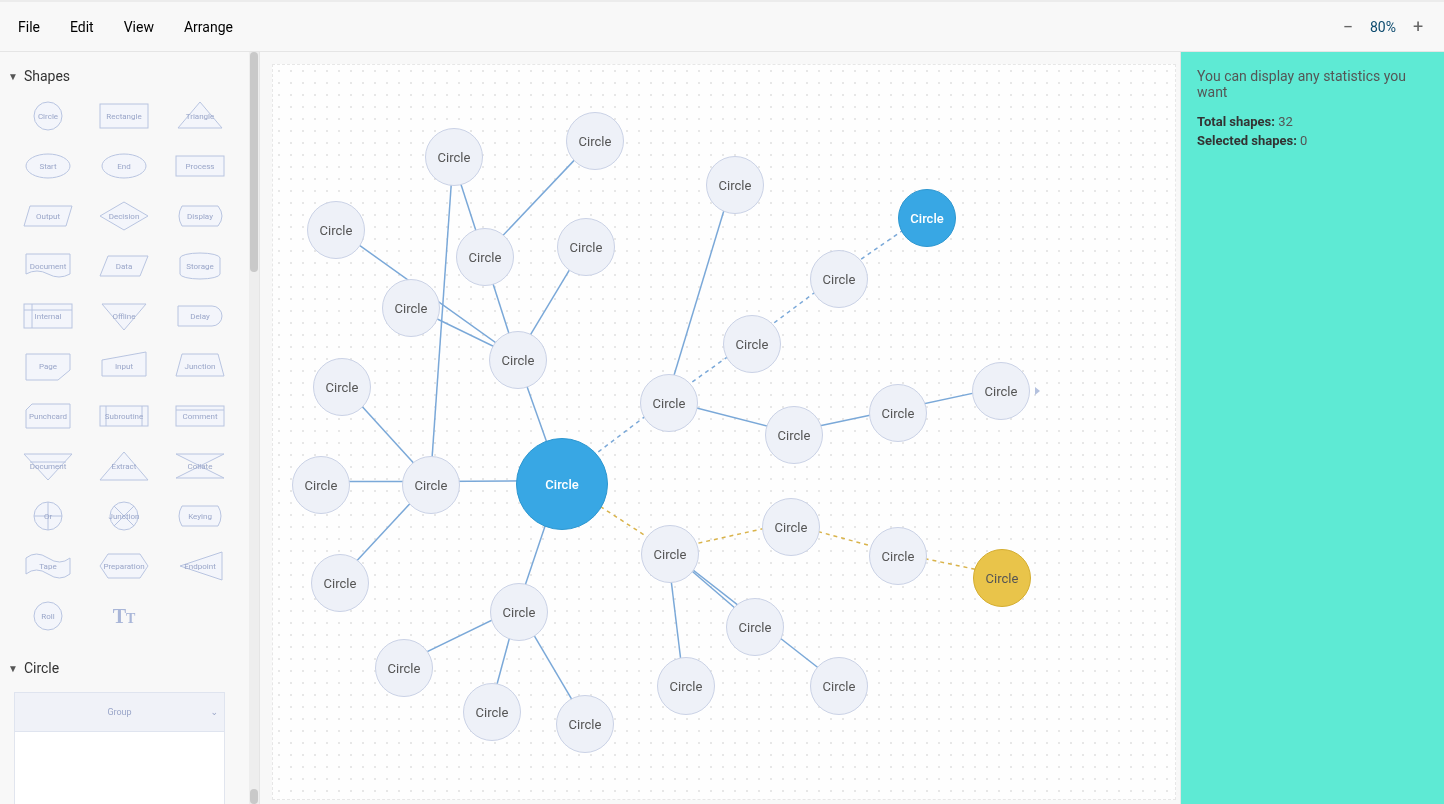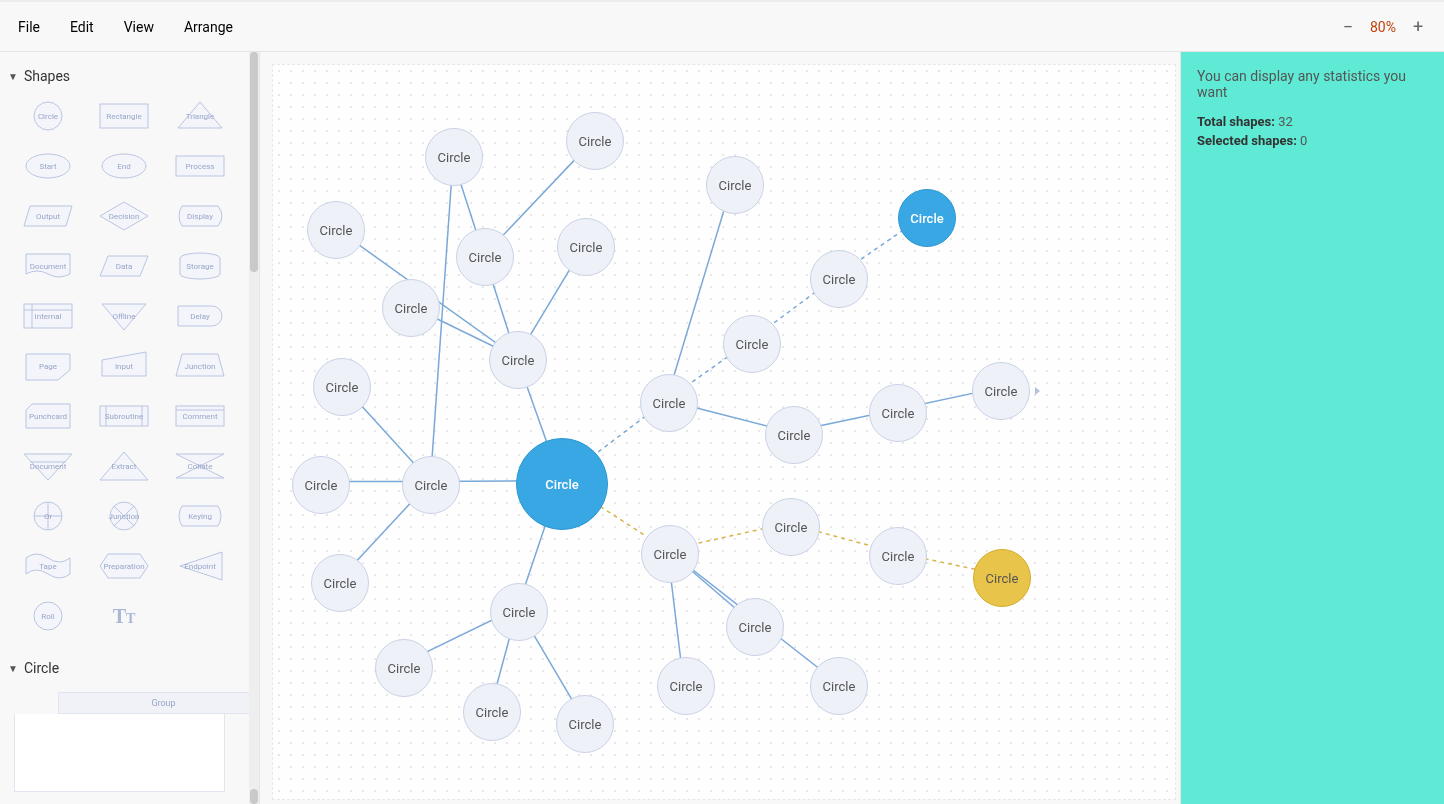--- a/index.html
+++ b/index.html
@@ -5,21 +5,21 @@
 * { box-sizing: border-box; margin: 0; padding: 0; }
 html, body { width: 100%; height: 100%; font-family: -apple-system, BlinkMacSystemFont, "Segoe UI", Roboto, sans-serif; background: #f8f8f8; color: #333; overflow: hidden; }
 .app { width: 1444px; height: 804px; display: flex; flex-direction: column; background: #fff; position: relative; }
 
 
 .menubar { height: 52px; border-bottom: 1px solid #e5e5e5; border-top: 2px solid #ececec; display: flex; align-items: center; padding: 0 12px; background: #f8f8f8; }
 .menubar-left { display: flex; gap: 26px; padding-left: 4px; }
 .menu-item { font-size: 14px; color: #000000; cursor: pointer; padding: 6px 2px; }
 .menubar-right { margin-left: auto; display: flex; align-items: center; gap: 12px; padding-right: 4px; }
 .zoom-btn { width: 20px; height: 20px; display: flex; align-items: center; justify-content: center; font-size: 18px; color: #666; cursor: pointer; }
-.zoom-label { font-size: 14px; color: #c2410c; }
+.zoom-label { font-size: 14px; color: #0c4a6e; }
 
 
 .body { flex: 1; display: flex; overflow: hidden; }
 
 
 .sidebar { width: 260px; border-right: 1px solid #e5e5e5; background: #f8f8f8; position: relative; overflow: hidden; display: flex; }
 .sidebar-inner { flex: 1; overflow-y: auto; padding: 10px 10px 10px 2px; }
 .sidebar-scrollbar { width: 10px; background: #eee; position: relative; }
 .sidebar-thumb { position: absolute; top: 0; left: 1px; width: 8px; height: 220px; background: #c9c9c9; border-radius: 4px; }
 .sidebar-thumb2 { position: absolute; bottom: 0; left: 1px; width: 8px; height: 15px; background: #c9c9c9; border-radius: 4px; }
@@ -27,21 +27,21 @@
 .section-header { display: flex; align-items: center; gap: 6px; font-size: 14px; padding: 6px 6px 10px 6px; color: #333; cursor: pointer; }
 .section-header .tri { font-size: 10px; color: #555; }
 .shape-grid { display: grid; grid-template-columns: repeat(3, 72px); gap: 6px 4px; padding: 0 6px 16px 10px; }
 .shape-cell { width: 72px; height: 44px; display: flex; align-items: center; justify-content: center; position: relative; cursor: grab; }
 .shape-cell svg { width: 64px; height: 40px; }
 .shape-label { position: absolute; font-size: 8px; color: #9aa6c9; pointer-events: none; text-align: center; }
 .tt-icon { font-family: Georgia, serif; font-size: 20px; color: #a9b6d8; font-weight: bold; }
 
 
 .groups-box { margin: 6px 14px 0 12px; }
-.group-select { width: 100%; height: 22px; border: 1px solid #dfe4ef; background: #f0f2f8; font-size: 9px; color: #9aa6c9; text-align: center; display: flex; align-items: center; justify-content: center; position: relative; margin-left: 44px; }
+.group-select { width: 100%; height: 40px; border: 1px solid #dfe4ef; background: #f0f2f8; font-size: 9px; color: #9aa6c9; text-align: center; display: flex; align-items: center; justify-content: center; position: relative; }
 .group-select .chev { position: absolute; right: 6px; font-size: 9px; color: #9aa6c9; }
 .group-body { width: 100%; height: 78px; border: 1px solid #e1e5ee; border-top: none; background: #fff; }
 
 
 .canvas-wrap { flex: 1; position: relative; overflow: hidden; background: #f8f8f8; }
 .canvas { position: absolute; top: 12px; left: 12px; right: 4px; bottom: 4px; background: #fefefe; background-image: radial-gradient(circle, #e7e7e7 1px, transparent 1px); background-size: 12px 12px; border: 1px dashed #e7e7e7; }
 .edges { position: absolute; top: 0; left: 0; width: 100%; height: 100%; pointer-events: none; }
 .node { position: absolute; border-radius: 50%; display: flex; align-items: center; justify-content: center; font-size: 13px; border: 1px solid #cad2e6; background: #eef1f8; color: #555; }
 .node.big { width: 92px; height: 92px; }
 .node.med { width: 58px; height: 58px; }

